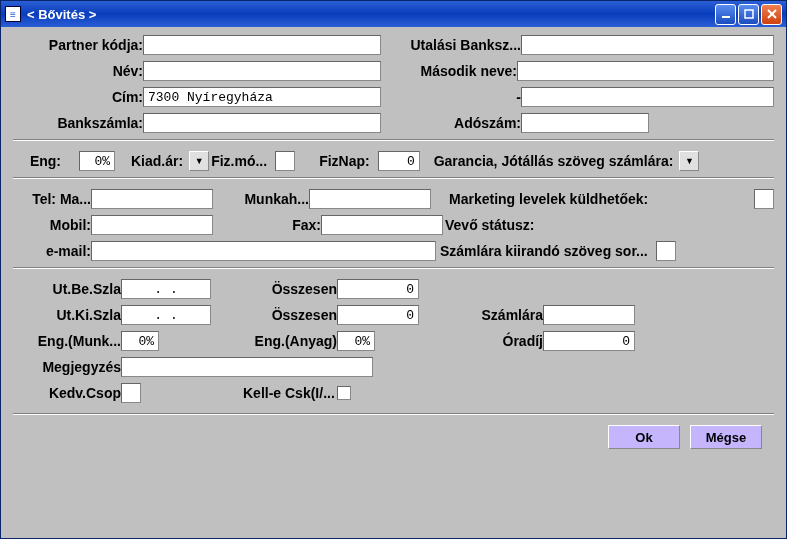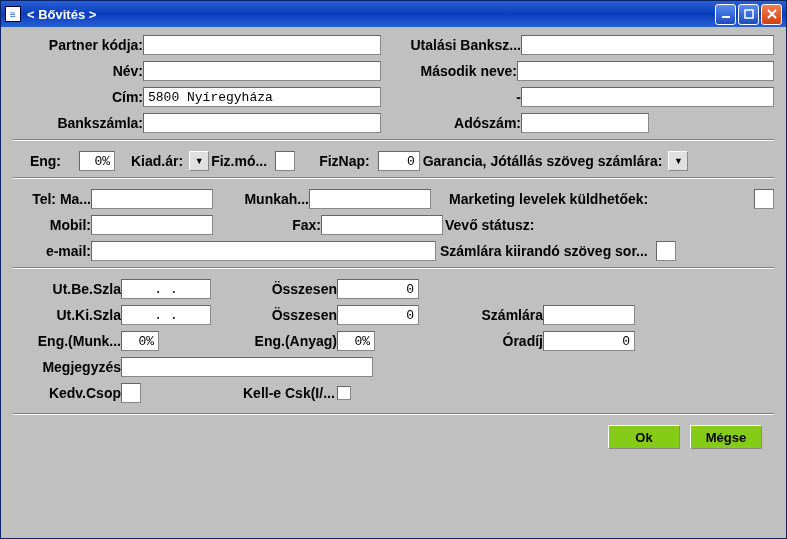--- a/index.html
+++ b/index.html
@@ -105,21 +105,21 @@
     font-size: 9px;
     cursor: pointer;
   }
   .hr {
     border: none;
     border-top: 1px solid #808080;
     border-bottom: 1px solid #fff;
     margin: 6px 0 10px 0;
   }
   .btn {
-    background: #84cc16;
+    background: #c4b5fd;
     border: 1px solid #888;
     border-top-color: #fff;
     border-left-color: #fff;
     height: 24px;
     min-width: 72px;
     font-weight: bold;
     font-size: 13px;
     display: inline-flex;
     align-items: center;
     justify-content: center;
@@ -181,21 +181,21 @@
 
     <div class="row">
       <div class="lbl" style="width:130px">Név:</div>
       <div class="field" style="width:238px"></div>
       <div class="lbl" style="width:136px">Második neve:</div>
       <div class="field" style="flex:1"></div>
     </div>
 
     <div class="row">
       <div class="lbl" style="width:130px">Cím:</div>
-      <div class="field" style="width:238px">5800 Nyíregyháza</div>
+      <div class="field" style="width:238px">7300 Nyíregyháza</div>
       <div class="lbl" style="margin-left:4px;width:136px">-</div>
       <div class="field" style="flex:1"></div>
     </div>
 
     <div class="row">
       <div class="lbl" style="width:130px">Bankszámla:</div>
       <div class="field" style="width:238px"></div>
       <div class="lbl" style="margin-left:4px;width:136px">Adószám:</div>
       <div class="field" style="width:128px"></div>
     </div>
@@ -204,21 +204,21 @@
 
     <div class="row">
       <div class="lbl" style="width:48px">Eng:</div>
       <div class="field right" style="width:36px;margin-left:18px">0%</div>
       <div class="lbl" style="margin-left:16px">Kiad.ár:</div>
       <div class="dd-btn" style="margin-left:6px">▼</div>
       <div class="lbl" style="margin-left:2px">Fiz.mó...</div>
       <div class="field" style="width:20px;margin-left:8px"></div>
       <div class="lbl" style="margin-left:24px">FizNap:</div>
       <div class="field right" style="width:42px;margin-left:8px">0</div>
-      <div class="lbl" style="margin-left:3px">Garancia, Jótállás szöveg számlára:</div>
+      <div class="lbl" style="margin-left:14px">Garancia, Jótállás szöveg számlára:</div>
       <div class="dd-btn" style="margin-left:6px">▼</div>
     </div>
 
     <hr class="hr">
 
     <div class="row">
       <div class="lbl" style="width:78px">Tel: Ma...</div>
       <div class="field" style="width:122px"></div>
       <div class="lbl" style="width:78px;margin-left:18px">Munkah...</div>
       <div class="field" style="width:122px"></div>

